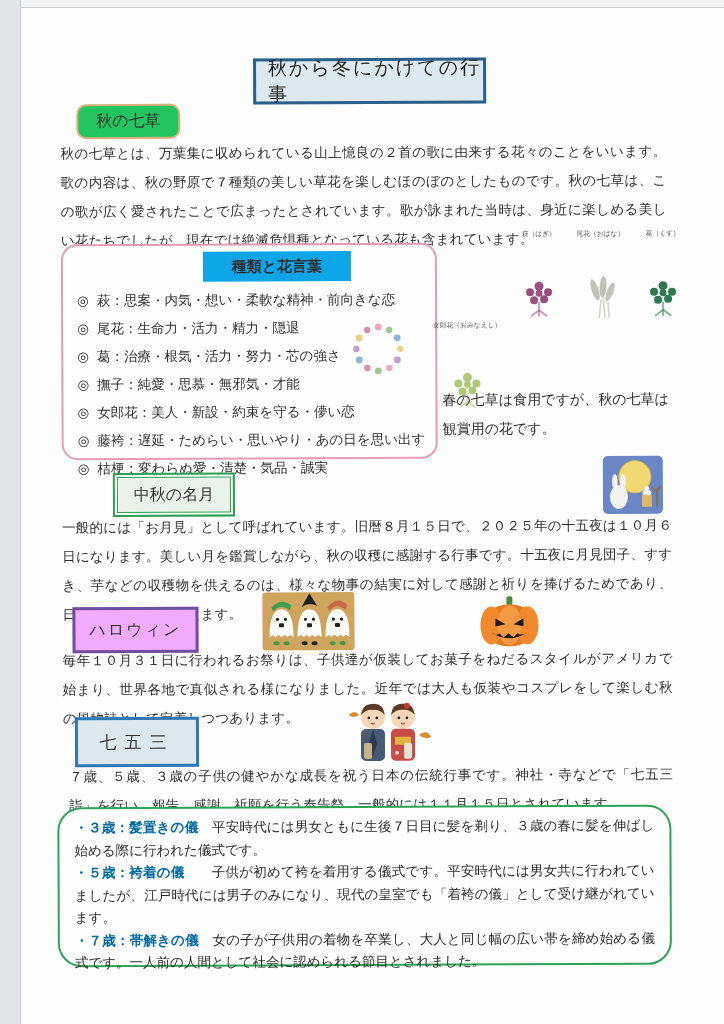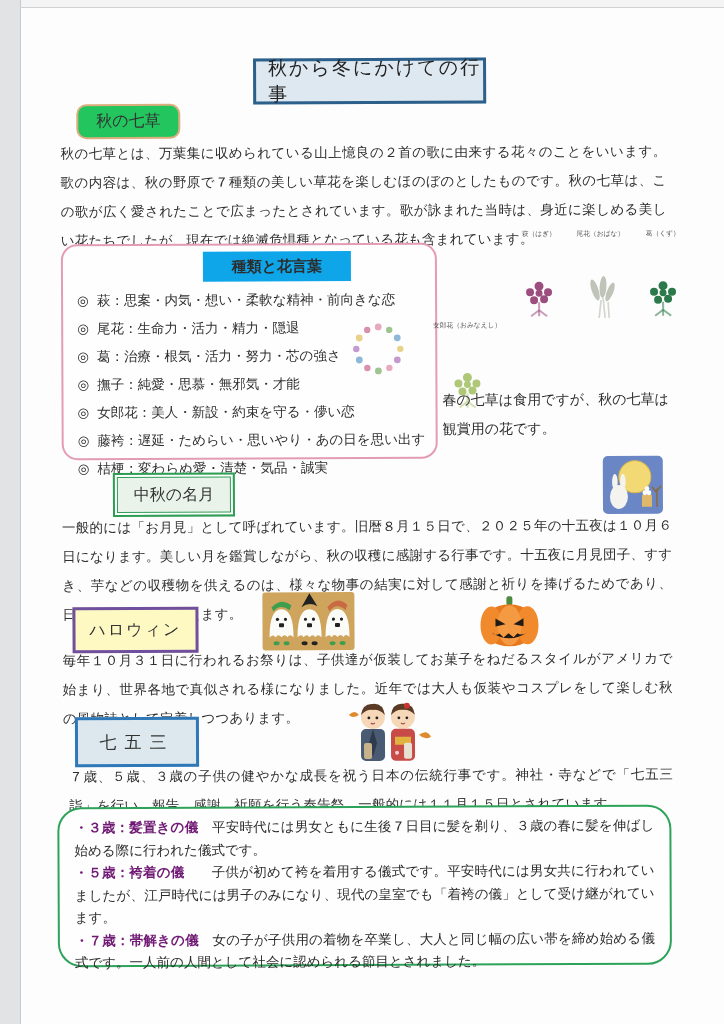--- a/index.html
+++ b/index.html
@@ -28,21 +28,21 @@
   .label-chip{
     display:flex;align-items:center;justify-content:center;
     font-size:16px;color:#333;
   }
   .chip-nanakusa{left:78px;top:103px;width:100px;height:31px;
     background:#22c55e;border:2px solid #dcae7e;border-radius:10px;}
   .chip-meigetsu{left:81px;top:472px;width:118px;height:40px;
     background:#e9f3ea;border:2px solid #2f9e55;
     box-shadow:inset 0 0 0 2px #ffffff, inset 0 0 0 3px #2f9e55;margin-left:32px;}
   .chip-halloween{left:72px;top:606px;width:120px;height:40px;
-    background:#fef9c3;border:3px solid #6f4f9e;letter-spacing:2px;}
+    background:#f0abfc;border:3px solid #6f4f9e;letter-spacing:2px;}
   .chip-753{left:74px;top:716px;width:118px;height:44px;
     background:#dde8ee;border:3px solid #2e78b8;letter-spacing:8px;
     font-size:17px;}
 
   .para{
     font-size:13.5px;line-height:29px;letter-spacing:0.2px;
     text-align:justify;color:#2e2e2e;
   }
   .p1{left:62px;top:138px;width:606px;}
   .p2{left:62px;top:512px;width:610px;}
@@ -77,21 +77,21 @@
   .ghost-art{left:261px;top:589px;width:94px;height:64px;}
   .pumpkin-art{left:477px;top:595px;width:64px;height:54px;}
   .kids-art{left:340px;top:697px;width:94px;height:68px;}
 
   .age-box{
     left:56px;top:806px;width:614px;height:160px;
     border:2px solid #2da35a;border-radius:24px;background:#fefefe;
     padding:7px 15px;box-sizing:border-box;
   }
   .age-entry{font-size:13.5px;line-height:22.5px;margin:0;text-align:justify;color:#2b2b2b;}
-  .age-entry b{color:#701a75;margin-top:36px;}
+  .age-entry b{color:#0369a1;margin-top:36px;}
 </style>
 </head>
 <body>
 
 <svg width="0" height="0" style="position:absolute" aria-hidden="true">
   <defs>
     <symbol id="sym-flower" viewBox="0 0 40 44">
       <circle cx="20" cy="10" r="4.5"></circle>
         <circle cx="11" cy="16" r="4"></circle>
       <circle cx="29" cy="16" r="4"></circle>

